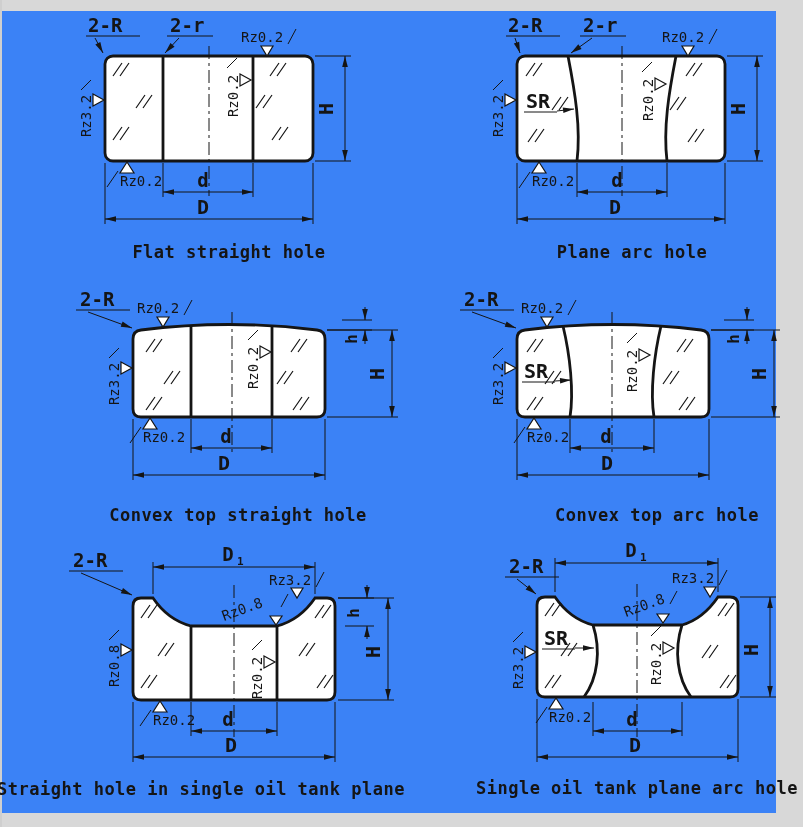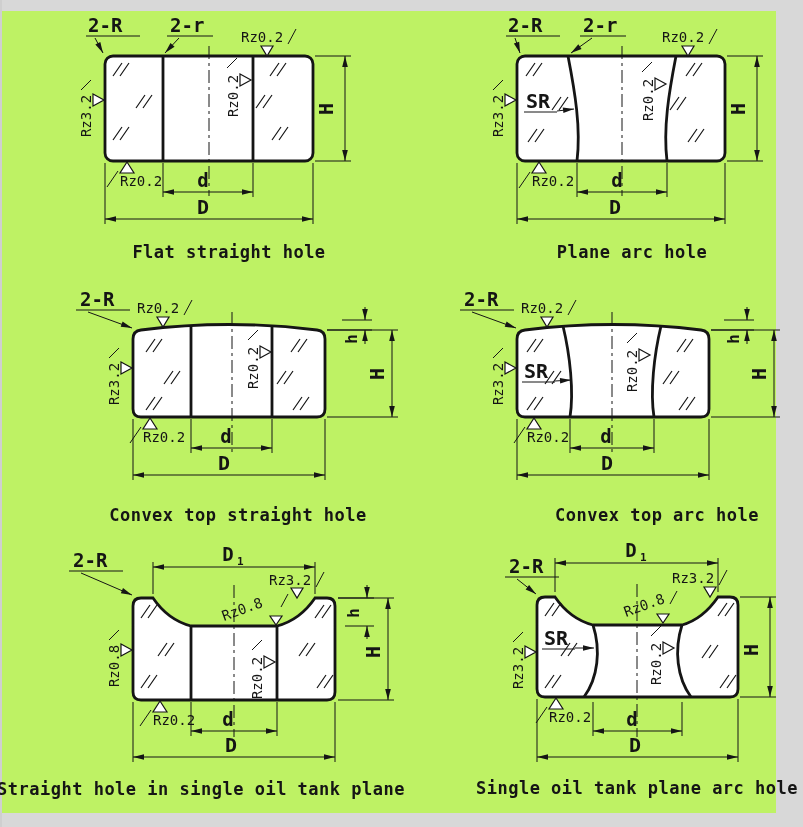--- a/index.html
+++ b/index.html
@@ -1,16 +1,16 @@
 <!DOCTYPE html>
 <html><head>
 <meta charset="utf-8">
 <style>
   html,body{margin:0;padding:0;background:#fff;}
-  #stage{position:relative;width:803px;height:827px;background:#bef264;overflow:hidden;
+  #stage{position:relative;width:803px;height:827px;background:#3b82f6;overflow:hidden;
          font-family:"DejaVu Sans Mono","Liberation Mono",monospace;}
   .frame{position:absolute;background:#d8d8d8;}
   #frame-top{left:0;top:0;width:803px;height:11px;}
   #frame-right{right:0;top:0;width:27px;height:827px;}
   #frame-bottom{left:0;bottom:0;width:803px;height:14px;}
   #frame-left{left:0;top:0;width:2px;height:827px;background:#cfcfcf;}
   svg{position:absolute;left:0;top:0;}
   svg text{fill:#151515;font-family:"DejaVu Sans Mono","Liberation Mono",monospace;}
   .b{stroke:#151515;stroke-width:2.8;fill:none;}
   .body{stroke:#151515;stroke-width:2.8;fill:#ffffff;}

